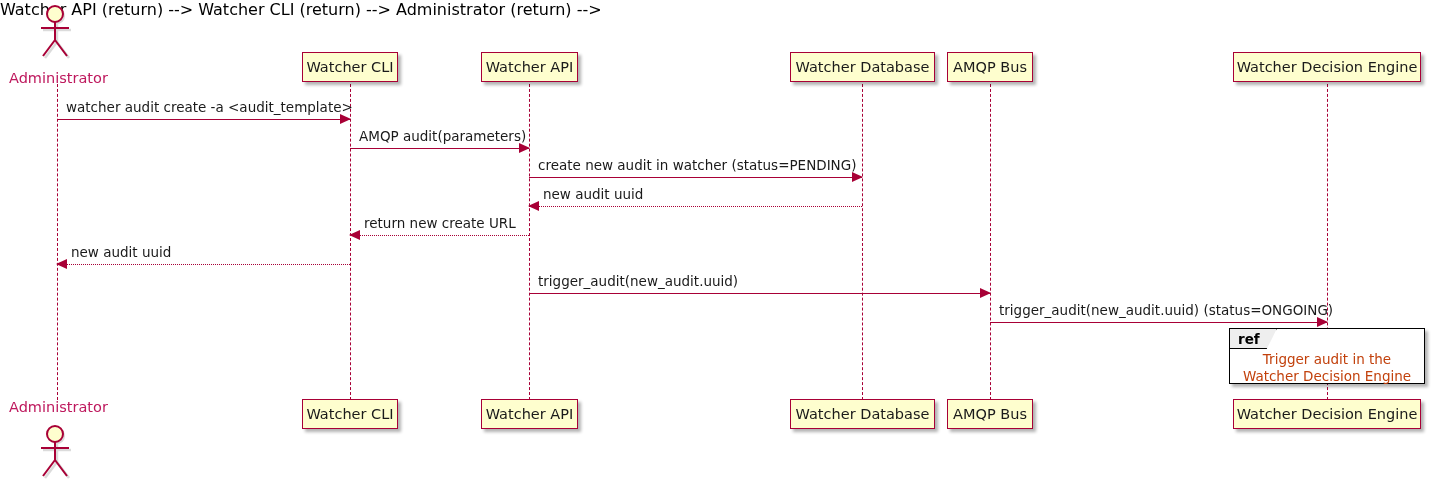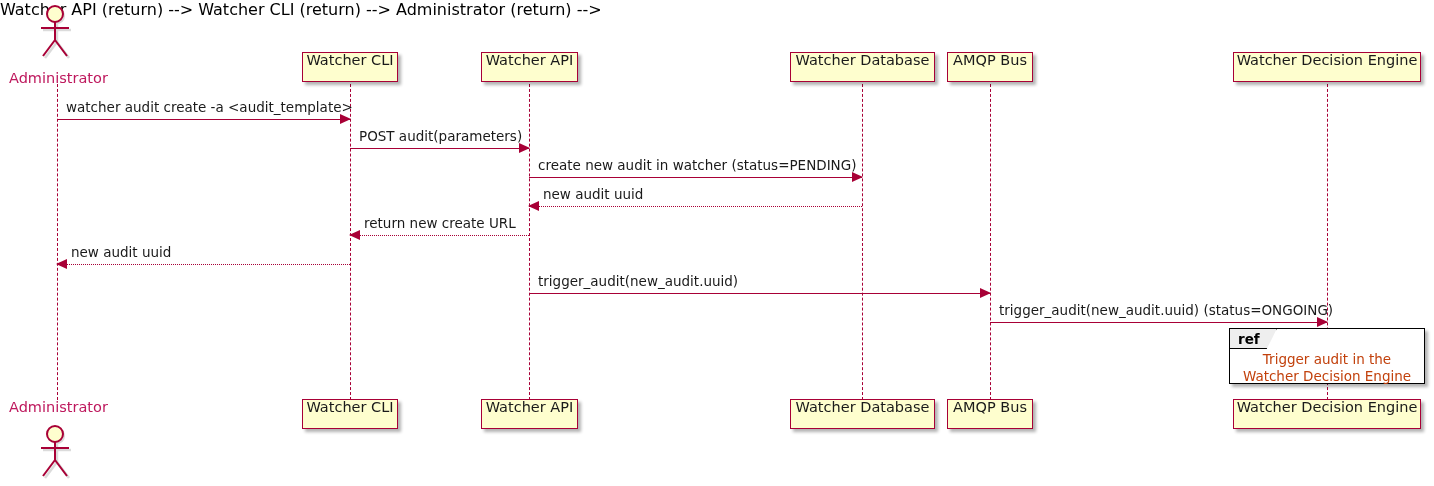--- a/index.html
+++ b/index.html
@@ -18,21 +18,21 @@
     border-left:1.5px dashed #A80036;
   }
 
   
   .participant{
     position:absolute;
     box-sizing:border-box;
     background:#FEFECE;
     border:1.5px solid #A80036;
     box-shadow:3px 3px 3px rgba(0,0,0,0.30);
-    display:flex;align-items:flex-start;justify-content:center;
+    display:flex;align-items:center;justify-content:center;
     height:30px;
     font-size:14.5px;
     color:#1A1A1A;
     white-space:nowrap;
     line-height:1;
   }
 
   
   .actor{position:absolute;}
   .actor-label{
@@ -195,21 +195,21 @@
   <div class="msg right solid" style="left:57px;top:119px;width:293px;">
     <div class="line"></div>
     <div class="head"></div>
     <div class="label">watcher audit create -a &lt;audit_template&gt;</div>
   </div>
 
   
   <div class="msg right solid" style="left:350px;top:148px;width:179px;">
     <div class="line"></div>
     <div class="head"></div>
-    <div class="label">POST audit(parameters)</div>
+    <div class="label">AMQP audit(parameters)</div>
   </div>
 
   
   <div class="msg right solid" style="left:529px;top:177px;width:333px;">
     <div class="line"></div>
     <div class="head"></div>
     <div class="label">create new audit in watcher (status=PENDING)</div>
   </div>
 
    Watcher API (return) --&gt;

